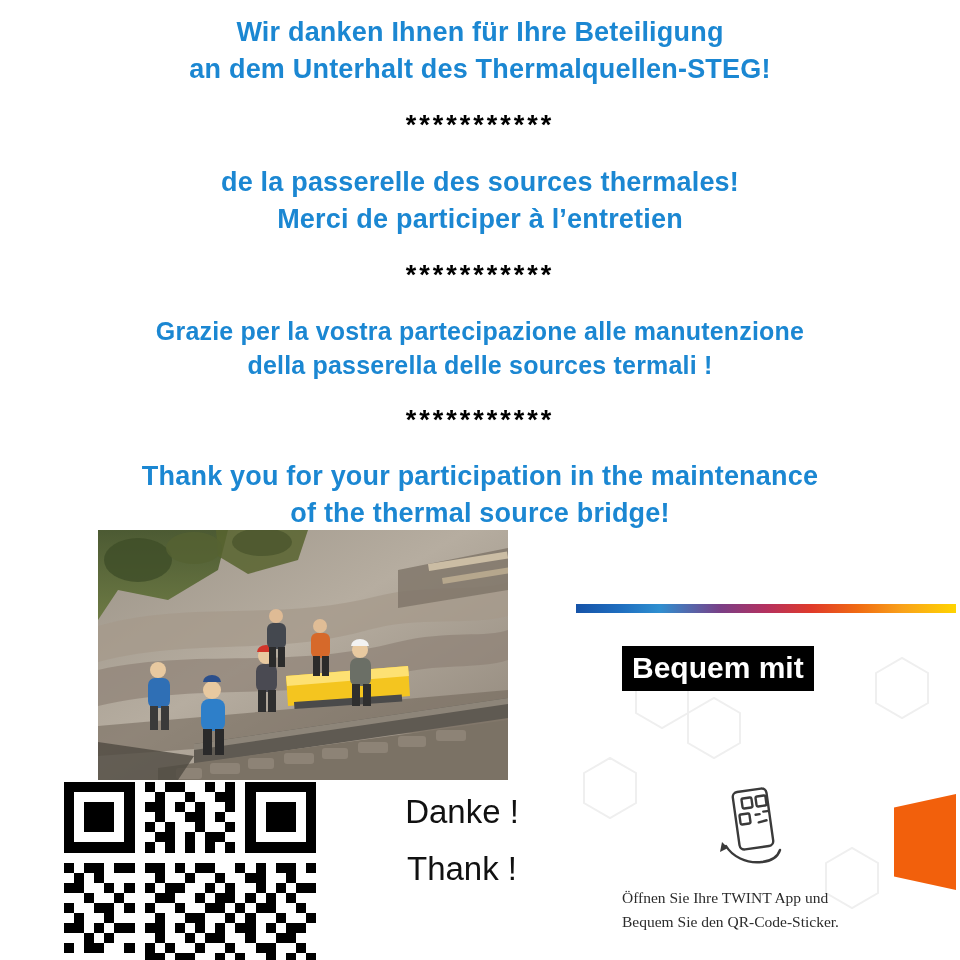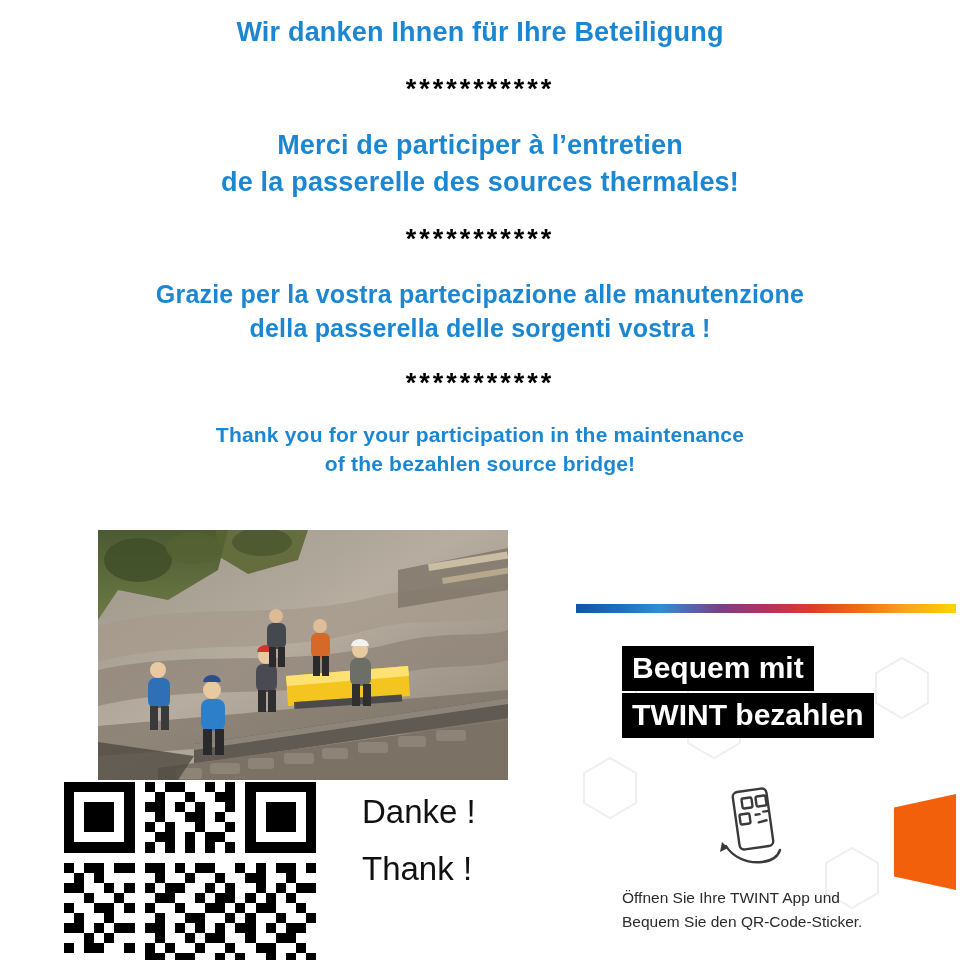--- a/index.html
+++ b/index.html
@@ -32,21 +32,21 @@
   .line {
     color: #1b87d2;
     font-weight: bold;
     letter-spacing: 0.2px;
     line-height: 1.36;
     white-space: nowrap;
   }
   .line.de { font-size: 27px; }
   .line.fr { font-size: 27px; }
   .line.it { font-size: 25px; }
-  .line.en { font-size: 21px; }
+  .line.en { font-size: 27px; }
 
   .stars {
     color: #000000;
     font-weight: bold;
     font-size: 27px;
     letter-spacing: 3px;
     line-height: 1.2;
   }
 
   .gap-sm { height: 14px; }
@@ -82,20 +82,21 @@
     left: 362px;
     top: 784px;
     width: 200px;
   }
   .thanks-words div {
     color: #111111;
     font-size: 33px;
     font-weight: normal;
     line-height: 1.72;
     font-family: "Liberation Sans", sans-serif;
+    text-align: center;
   }
 
   
   .twint {
     position: absolute;
     left: 576px;
     top: 604px;
     width: 380px;
     height: 356px;
     background: #ffffff;
@@ -154,45 +155,46 @@
   }
   .twint-caption {
     position: absolute;
     left: 46px;
     top: 282px;
     width: 300px;
     color: #2b2b2b;
     font-size: 15.5px;
     line-height: 1.52;
   }
-  .twint-caption div { white-space: nowrap; }
+  .twint-caption div { white-space: nowrap; font-family: Liberation Serif, serif; }
 </style>
 </head>
 <body>
 
 <div class="poster">
 
   <div class="thanks" style="top:0px;">
     <div class="gap-sm"></div>
     <div class="line de">Wir danken Ihnen für Ihre Beteiligung</div>
+    <div class="line de">an dem Unterhalt des Thermalquellen-STEG!</div>
     <div class="gap-md"></div>
     <div class="stars">***********</div>
     <div class="gap-md"></div>
+    <div class="line fr">de la passerelle des sources thermales!</div>
     <div class="line fr">Merci de participer à l’entretien</div>
-    <div class="line fr">de la passerelle des sources thermales!</div>
     <div class="gap-md"></div>
     <div class="stars">***********</div>
     <div class="gap-md"></div>
     <div class="line it">Grazie per la vostra partecipazione alle manutenzione</div>
-    <div class="line it">della passerella delle sorgenti vostra !</div>
+    <div class="line it">della passerella delle sources termali !</div>
     <div class="gap-md"></div>
     <div class="stars">***********</div>
     <div class="gap-md"></div>
     <div class="line en">Thank you for your participation in the maintenance</div>
-    <div class="line en">of the bezahlen source bridge!</div>
+    <div class="line en">of the thermal source bridge!</div>
   </div>
 
   <div class="photo">
     <svg class="photo-svg" viewBox="0 0 410 250" preserveAspectRatio="none">
       <defs>
         <linearGradient id="rock" x1="0" y1="0" x2="1" y2="1">
           <stop offset="0%" stop-color="#9c9488"></stop>
           <stop offset="45%" stop-color="#b6ada0"></stop>
           <stop offset="100%" stop-color="#8e8478"></stop>
         </linearGradient>
@@ -496,21 +498,20 @@
         <polygon points="8,160 34,145 60,160 60,190 34,205 8,190"></polygon>
         <polygon points="300,60 326,45 352,60 352,90 326,105 300,90"></polygon>
         <polygon points="250,250 276,235 302,250 302,280 276,295 250,280"></polygon>
       </g>
     </svg>
 
     <div class="twint-orange-block"></div>
 
     <div class="twint-headline">
       <span>Bequem mit</span>
-      <span>TWINT bezahlen</span>
     </div>
 
     <svg class="twint-phone" viewBox="0 0 74 86">
       <g stroke="#3a3a3a" stroke-width="2.4" fill="none" stroke-linecap="round" stroke-linejoin="round">
         <rect x="20" y="6" width="34" height="58" rx="5" transform="rotate(-8 37 35)"></rect>
         <rect x="26" y="14" width="10" height="10" rx="1.5" transform="rotate(-8 31 19)"></rect>
         <rect x="40" y="12" width="10" height="10" rx="1.5" transform="rotate(-8 45 17)"></rect>
         <rect x="24" y="30" width="10" height="10" rx="1.5" transform="rotate(-8 29 35)"></rect>
         <path d="M40,30 l4,0 M48,28 l4,0 M42,38 l8,-1" transform="rotate(-8 45 33)"></path>
         <path d="M10,62 C16,72 30,80 46,78 C56,77 62,72 64,66"></path>

